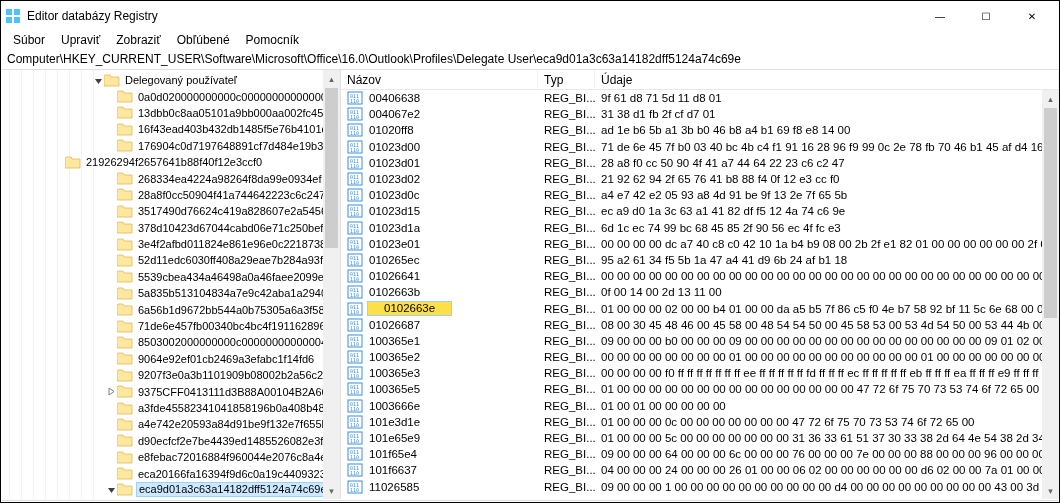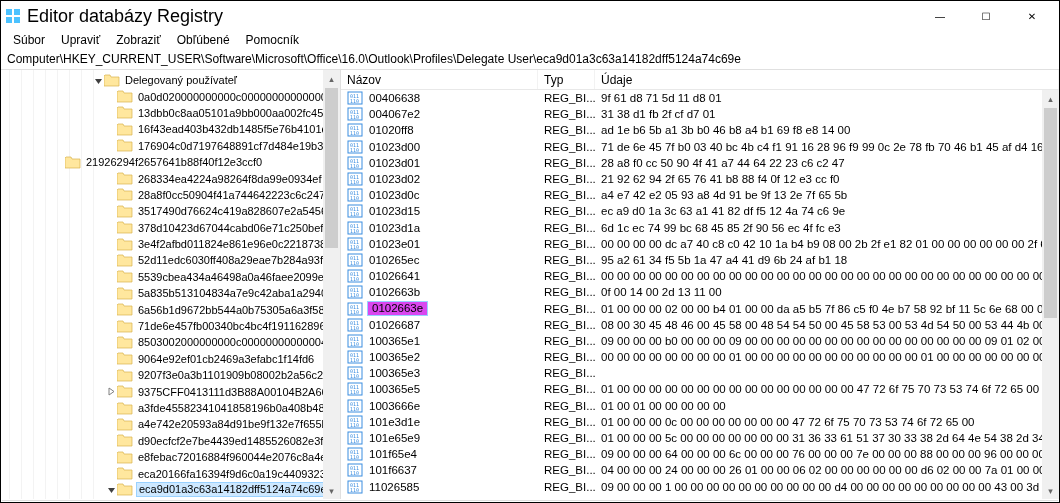--- a/index.html
+++ b/index.html
@@ -1,19 +1,19 @@
 <!DOCTYPE html>
 <html><head>
 <meta charset="utf-8">
 <style>
   * { margin: 0; padding: 0; box-sizing: border-box; }
   body { font-family: "Segoe UI", Tahoma, sans-serif; font-size: 12px; background: #fff; color: #000; width: 1060px; height: 503px; overflow: hidden; border: 1px solid #000; position: relative; }
   .titlebar { display: flex; align-items: center; height: 30px; padding: 0 4px; }
   .titlebar .icon { width: 16px; height: 16px; margin-right: 6px; display:flex; align-items:center; justify-content:center;}
-  .titlebar .title { flex: 0 0 auto; font-size: 18px; }
+  .titlebar .title { flex: 0 0 auto; font-size: 12px; }
   .titlebar .spacer { flex: 1; }
   .winbtn { width: 46px; height: 30px; display: inline-flex; align-items: center; justify-content: center; font-family: "Segoe UI Symbol", sans-serif; font-size: 10px; }
   .menubar { display: flex; gap: 0; padding: 0 4px 2px 4px; font-size: 12px; }
   .menubar .menuitem { padding: 2px 8px; }
   .menubar .menuitem:first-child { text-decoration: underline; text-decoration-color: transparent; }
   .addressbar { padding: 1px 6px 3px 6px; font-size: 12px; border-bottom: 1px solid #e0e0e0; white-space: nowrap; overflow: hidden; }
   .main { display: flex; height: calc(100% - 30px - 20px - 20px - 2px); }
   .tree { width: 340px; border-right: 1px solid #e0e0e0; overflow: hidden; position: relative; padding-top: 2px; }
   .tree-inner { position: relative; }
   .depthlines { position: absolute; top: 0; bottom: 0; width: 100%; pointer-events: none; }
@@ -28,21 +28,21 @@
   .list-header .col { padding: 0 6px; border-right: 1px solid #f2f2f2; height: 100%; display: flex; align-items: center; }
   .col-name { width: 197px; }
   .col-type { width: 57px; }
   .col-data { flex: 1; }
   .rows { }
   .row { display: flex; height: 16.2px; align-items: center; font-size: 11.5px; white-space: nowrap; }
   .row .cell { padding: 0 6px; overflow: hidden; }
   .row .cell-name { width: 197px; display: flex; align-items: center; gap: 4px; text-align: center; }
   .row .cell-type { width: 57px; }
   .row .cell-data { flex: 1; overflow: hidden; text-overflow: clip; }
-  .row.selected .cell-name .vlabel { background: #d946ef; border: 1px solid #99d1ff; padding: 0 4px; line-height: 13px; }
+  .row.selected .cell-name .vlabel { background: #fde047; border: 1px solid #99d1ff; padding: 0 16px; line-height: 13px; }
   .row .vlabel { padding: 0 2px; }
   .bin-icon { width: 16px; height: 14px; flex: 0 0 auto; display:flex; align-items:center; justify-content:center; }
   .scrollbar-v { position: absolute; right: 0; top: 20px; bottom: 0; width: 17px; background: #f0f0f0; }
   .scrollbar-v .thumb { position: absolute; left: 2px; right: 2px; top: 18px; height: 160px; background: #cdcdcd; }
   .scrollbar-v .arrow { position: absolute; left: 0; right: 0; height: 17px; display:flex; align-items:center; justify-content:center; color:#666; font-size:9px;}
   .scrollbar-v .arrow.up { top: 0; }
   .scrollbar-v .arrow.down { bottom: 0; }
   .tree .scrollbar-v { top: 0; }
   .bottom-border { position:absolute; left:1px; right:1px; bottom:1px; height:1px; background:#e0e0e0;}
 </style>
@@ -595,20 +595,21 @@
             <span class="bin-icon">
               <svg width="16" height="14" viewBox="0 0 16 14">
                 <rect x="1" y="1" width="14" height="12" fill="#fff" stroke="#3a8de0" stroke-width="1"></rect>
                 <text x="3" y="7" font-size="5" fill="#3a8de0" font-family="monospace">011</text>
                 <text x="3" y="12" font-size="5" fill="#3a8de0" font-family="monospace">110</text>
               </svg>
             </span>
             <span class="vlabel">100365e3</span>
           </div>
           <div class="cell cell-type">REG_BI...</div>
+          <div class="cell cell-data">00 00 00 00 f0 ff ff ff ff ff ff ff ee ff ff ff ff ff fd ff ff ff ec ff ff ff ff ff eb ff ff ff ea ff ff ff e9 ff ff ff</div>
         </div>
         <div class="row">
           <div class="cell cell-name">
             <span class="bin-icon">
               <svg width="16" height="14" viewBox="0 0 16 14">
                 <rect x="1" y="1" width="14" height="12" fill="#fff" stroke="#3a8de0" stroke-width="1"></rect>
                 <text x="3" y="7" font-size="5" fill="#3a8de0" font-family="monospace">011</text>
                 <text x="3" y="12" font-size="5" fill="#3a8de0" font-family="monospace">110</text>
               </svg>
             </span>

